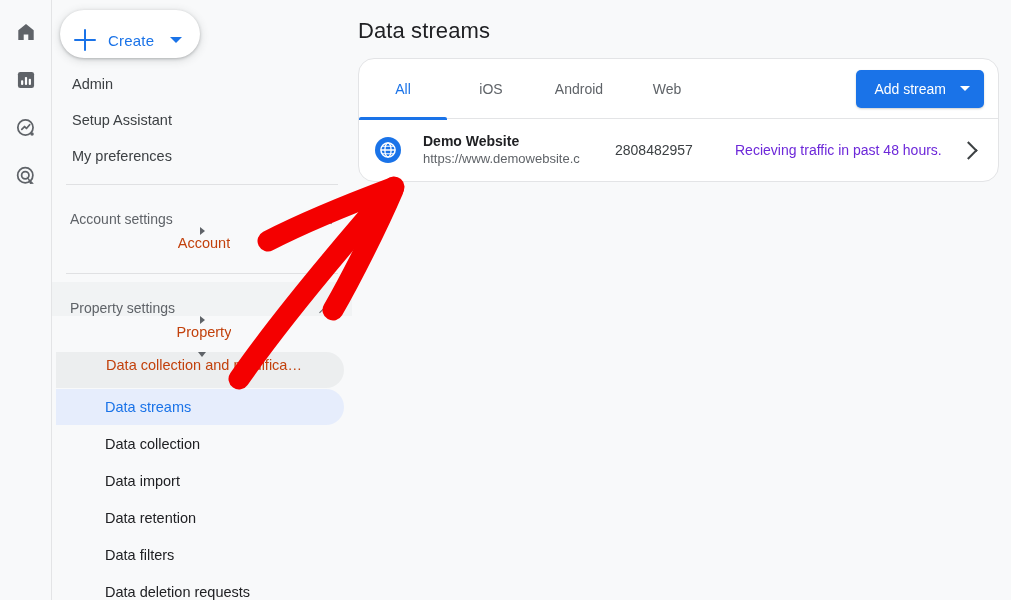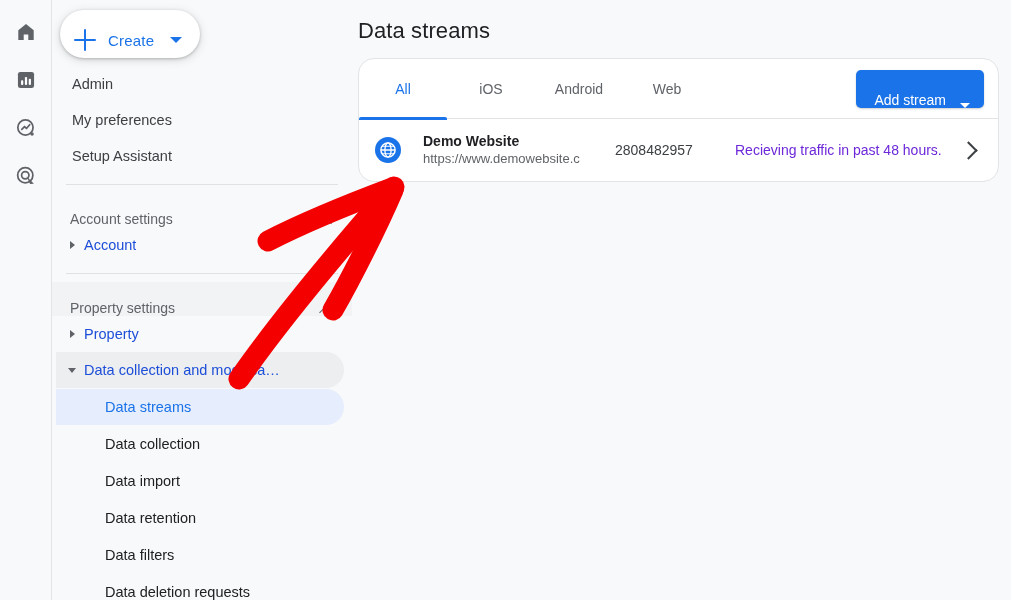--- a/index.html
+++ b/index.html
@@ -117,24 +117,25 @@
     transform: rotate(45deg);
   }
 
   .tree-row {
     display: flex; align-items: center;
     height: 36px;
     margin: 0 8px 0 4px;
     padding-left: 8px;
     border-radius: 0 18px 18px 0;
     font-size: 14.5px;
-    color: #1d4ed8;
+    color: #c2410c;
     cursor: pointer;
     white-space: nowrap;
     overflow: hidden;
+    flex-direction: column;
   }
   .tree-row.expanded-parent { background: #eceeef; }
   .tri {
     width: 16px; flex: 0 0 auto;
     display: flex; align-items: center; justify-content: center;
     margin-right: 4px;
   }
   .tri-right {
     width: 0; height: 0;
     border-top: 4.5px solid transparent;
@@ -202,21 +203,21 @@
     user-select: none;
   }
   .tab.active { color: #1a73e8; font-weight: 400; }
   .tab.active::after {
     content: "";
     position: absolute; left: 0; right: 0; bottom: -1px;
     height: 3px; background: #1a73e8;
     border-radius: 2px 2px 0 0;
   }
   .add-stream {
-    display: inline-flex; align-items: flex-end;
+    display: inline-flex; align-items: center;
     height: 38px;
     padding: 0 14px 0 18px;
     background: #1a73e8;
     color: #ffffff;
     border: none;
     border-radius: 5px;
     font-family: "Liberation Sans", sans-serif;
     font-size: 14px; font-weight: 500;
     cursor: pointer;
     box-shadow: 0 1px 2px rgba(60,64,67,.25);
@@ -324,24 +325,24 @@
         <span class="create-label">Create</span>
         <span class="caret-down"></span>
       </div>
     </div>
 
     <div class="nav-list">
       <div class="nav-item">
         <span>Admin</span>
       </div>
       <div class="nav-item">
+        <span>Setup Assistant</span>
+      </div>
+      <div class="nav-item">
         <span>My preferences</span>
-      </div>
-      <div class="nav-item">
-        <span>Setup Assistant</span>
       </div>
     </div>
 
     <div class="divider"></div>
 
     <div class="section-head">
       <span class="sh-label">Account settings</span>
       <span class="chev-up"></span>
     </div>
     <div class="tree-row">

